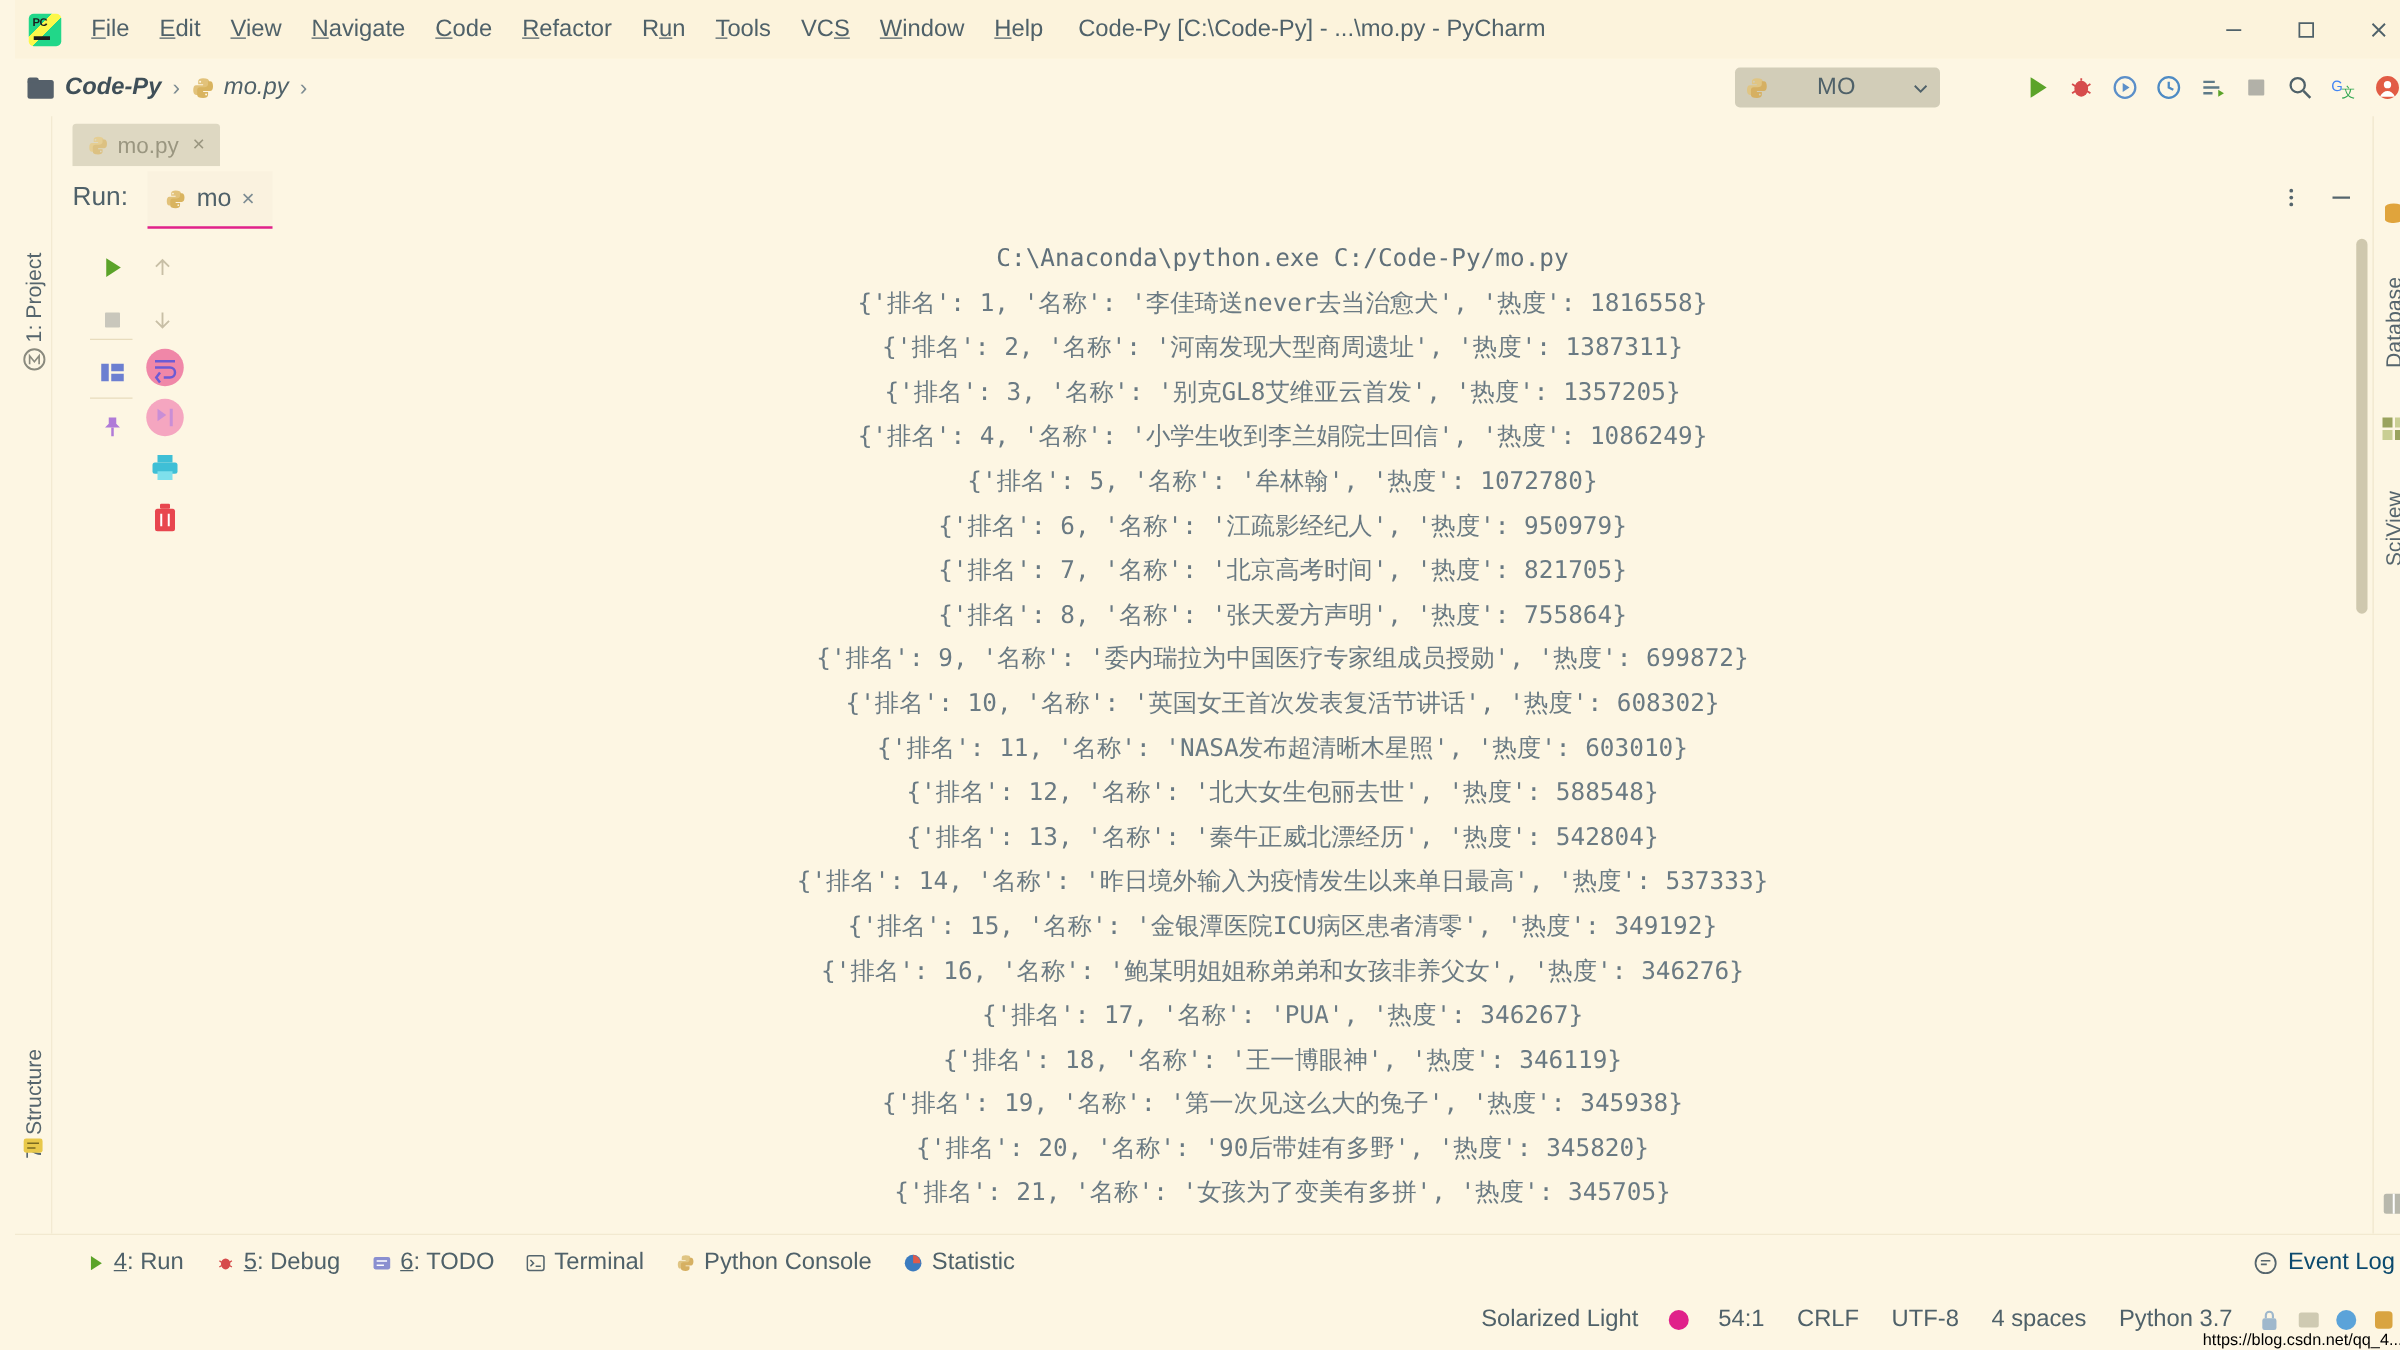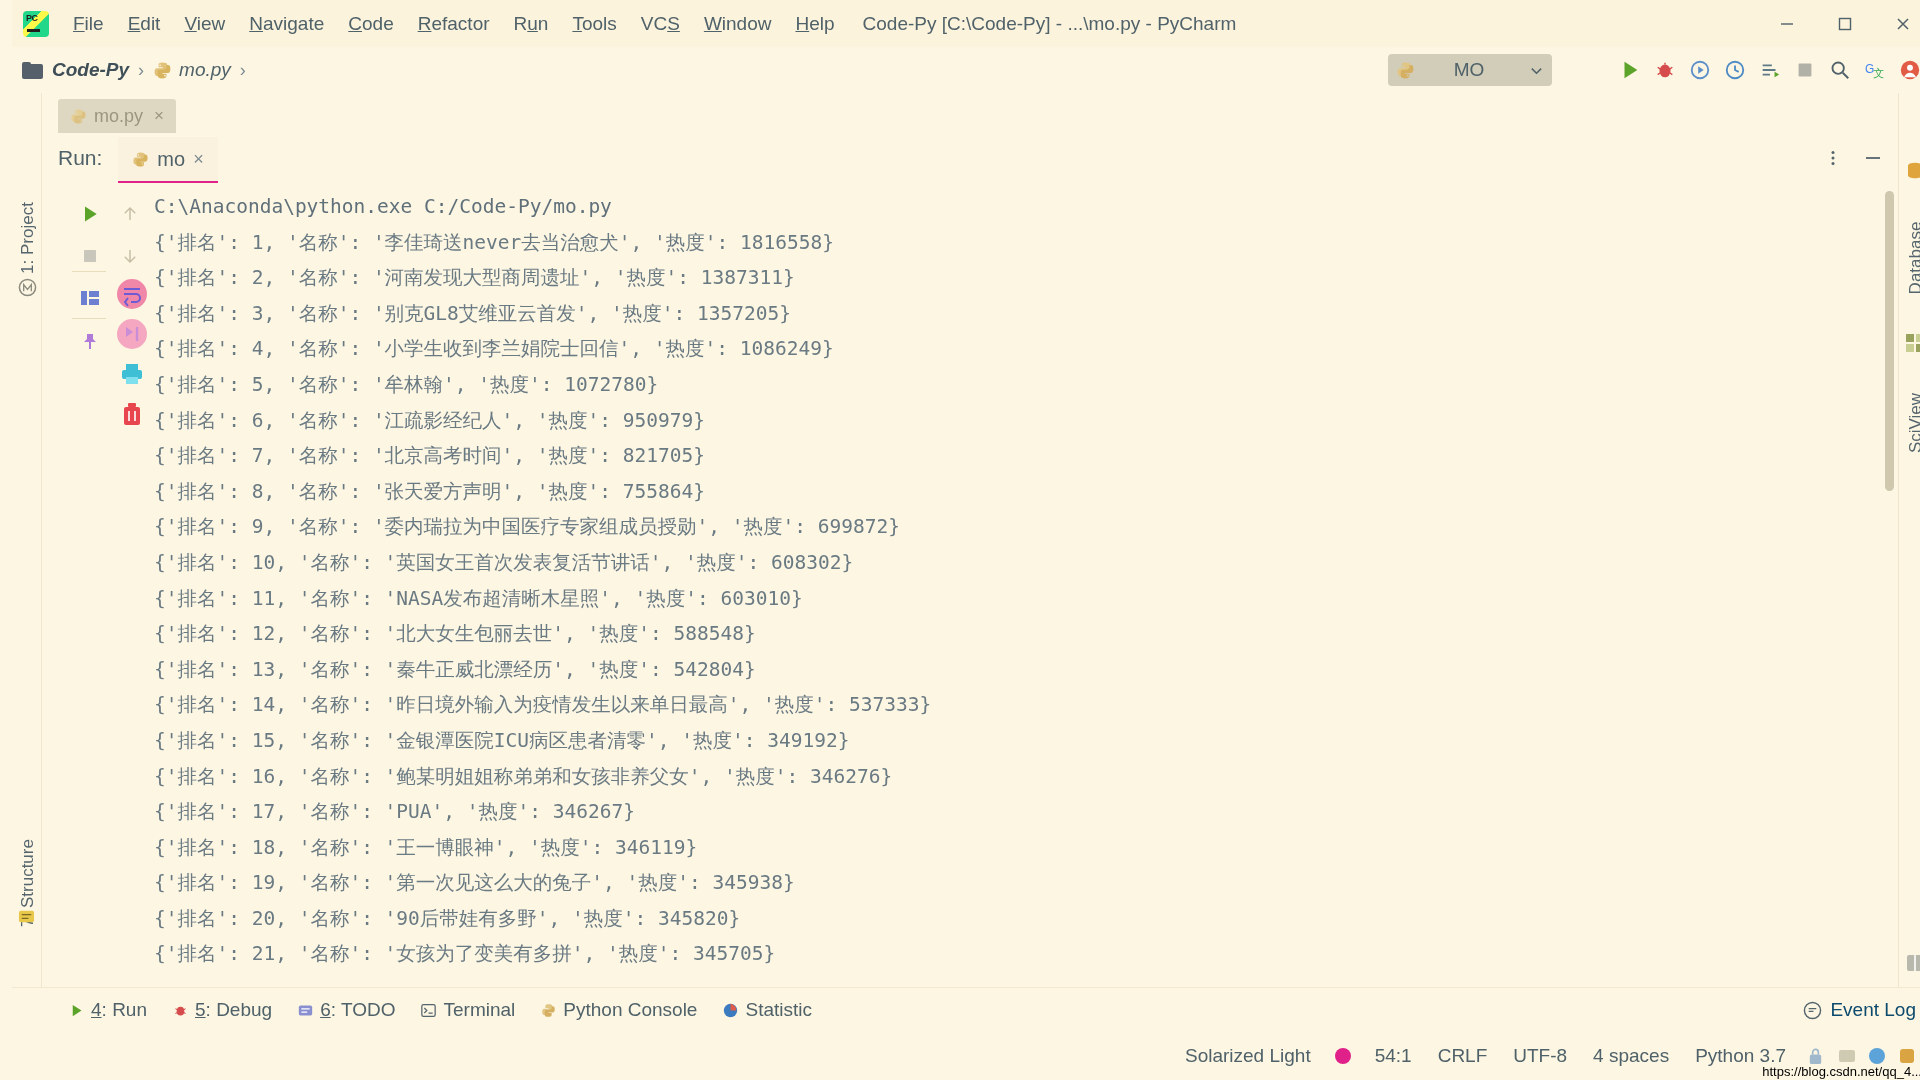--- a/index.html
+++ b/index.html
@@ -71,21 +71,21 @@
   .rtab .rtx{font-size:18px;color:#7d8c92;cursor:pointer;}
   .runhdr-right{position:absolute;right:10px;top:0;height:50px;display:flex;align-items:center;gap:10px;}
   .hbtn{width:30px;height:30px;display:flex;align-items:center;justify-content:center;cursor:pointer;border-radius:3px;}
 
   
   .consolearea{flex:1 1 auto;display:flex;min-height:0;background:#FDF6E3;position:relative;}
   .consoletools{width:96px;flex:0 0 auto;position:relative;}
   .ctbtn{position:absolute;left:0;width:96px;height:38px;display:flex;align-items:center;justify-content:center;cursor:pointer;}
   .ctbtn.half{width:48px;}
   .ctsep{position:absolute;left:26px;width:44px;height:1px;background:#e8dcbd;}
-  .console{flex:1 1 auto;min-width:0;position:relative;overflow:hidden;padding-top:6px;}
+  .console{flex:1 1 auto;min-width:0;position:relative;overflow:hidden;padding-top:6px;text-align:center;}
   .cline{font-family:"DejaVu Sans Mono","Liberation Mono",monospace;font-size:19.5px;line-height:35.6px;color:#6a7a83;white-space:pre;padding-left:16px;letter-spacing:0px;}
   .cline.cmd{color:#60707a;}
   .scrolltrack{position:absolute;right:4px;top:0;width:9px;bottom:0;}
   .scrollthumb{position:absolute;right:0;width:9px;background:#cfc8ae;border-radius:5px;}
 
   
   .bottombar{height:44px;display:flex;align-items:center;background:#FDF6E3;flex:0 0 auto;padding-left:44px;gap:0px;position:relative;border-top:1px solid #f2e9d0;}
   .bitem{display:flex;align-items:center;gap:7px;font-size:19px;color:#4f6169;padding:4px 13px;cursor:pointer;border-radius:3px;white-space:nowrap;}
   .bitem .bnum{text-decoration:underline;}
   .eventlog{position:absolute;right:16px;display:flex;align-items:center;gap:8px;font-size:19px;color:#0c4a6e;cursor:pointer;}

